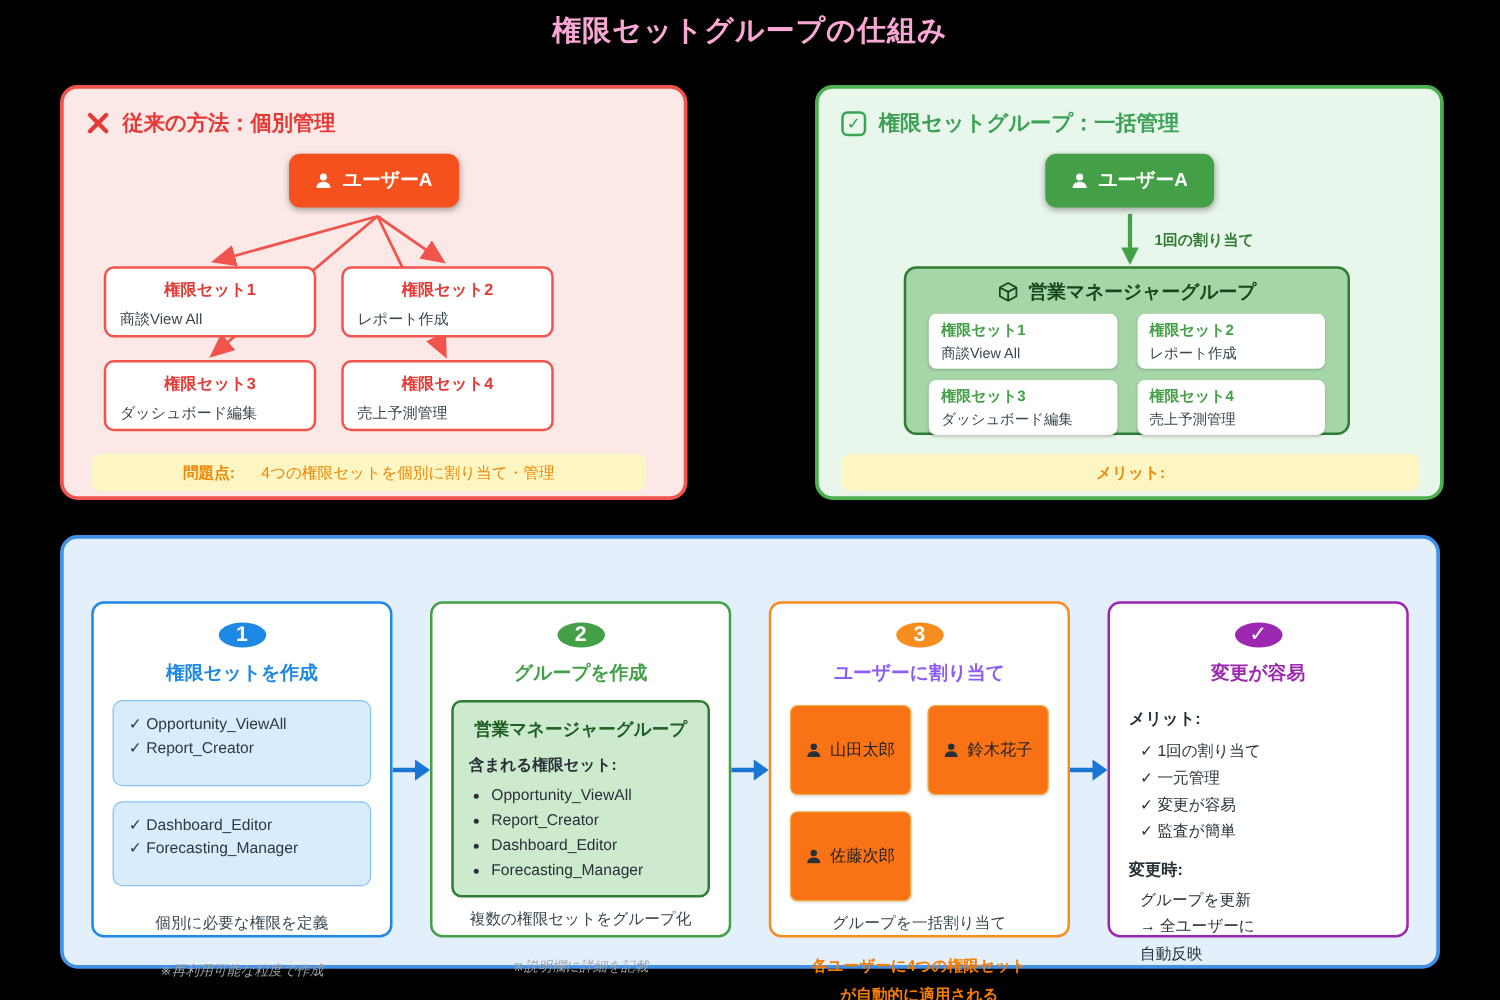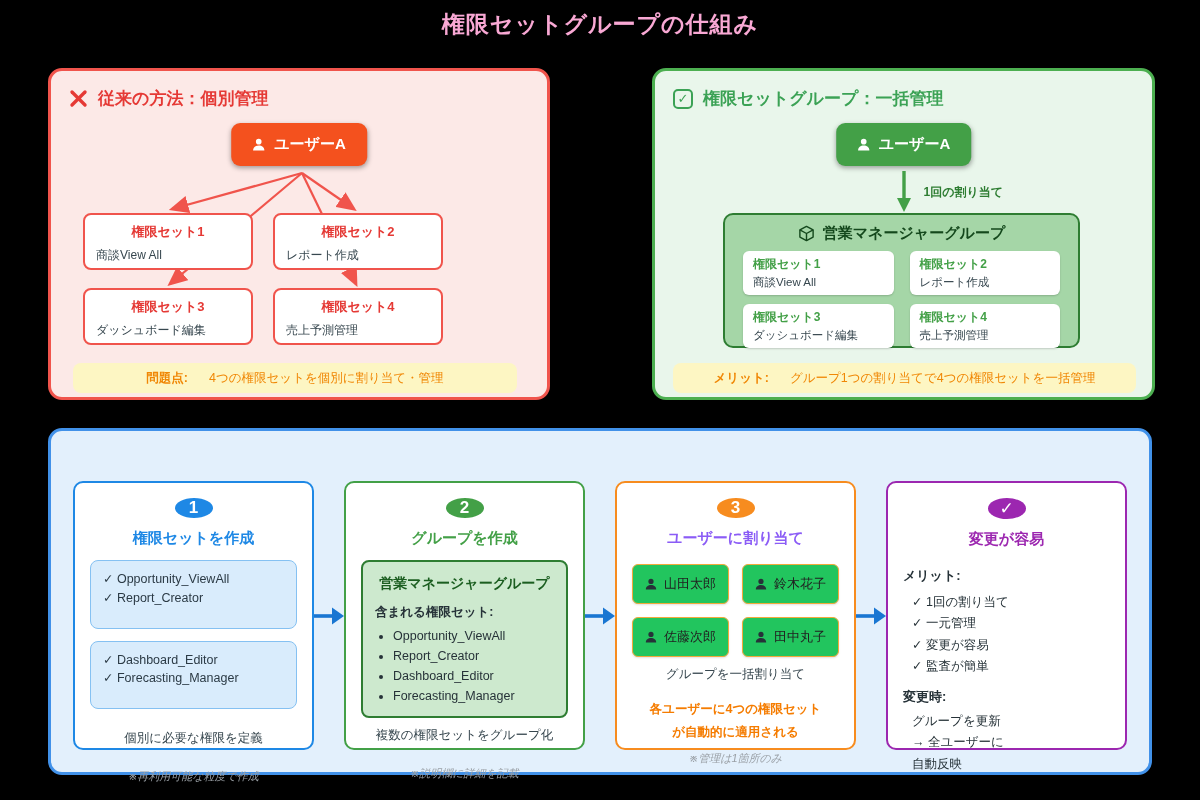--- a/index.html
+++ b/index.html
@@ -75,21 +75,21 @@
     padding:9px 12px 20px; margin-bottom:12px; font-size:12.5px; color:#2B3A45; line-height:1.5; text-align:left; }
   .caption { font-size:12.5px; color:#37474F; margin-top:9px; text-align:center; }
   .fine-note { font-size:11px; color:#9AA0A6; font-style:italic; margin-top:22px; text-align:center; }
 
   .grp2 { width:100%; background:#CDE9CE; border:2px solid #2E7D32; border-radius:8px; padding:10px 12px; text-align:left; }
   .grp2 .g2-title { text-align:center; color:#1B5E20; font-weight:bold; font-size:14px; margin:3px 0 11px; }
   .grp2 .g2-label { font-weight:bold; font-size:12.5px; color:#263238; margin-bottom:5px; }
   .grp2 ul { list-style:disc; padding-left:18px; font-size:12.5px; color:#263238; line-height:1.6; }
 
   .users-grid { display:grid; grid-template-columns:1fr 1fr; gap:13px; width:100%; margin-top:4px; }
-  .user-chip { background:#22c55e; border:1.5px solid #F2A93B; border-radius:6px; padding:10px 6px;
+  .user-chip { background:#f97316; border:1.5px solid #F2A93B; border-radius:6px; padding:26px 6px;
     display:flex; align-items:center; justify-content:center; gap:7px; font-size:13px; color:#212121;
     box-shadow:0 1px 2px rgba(0,0,0,.12); white-space:nowrap; }
   .hl { margin-top:15px; font-size:12.5px; font-weight:bold; color:#F57C00; text-align:center; line-height:1.8; }
   .sc-orange .fine-note { margin-top:8px; }
 
   .eff { width:100%; text-align:left; font-size:12.5px; color:#263238; }
   .eff .lbl { font-weight:bold; font-size:13px; margin:6px 0 7px; }
   .eff .ln { padding-left:9px; line-height:1.7; }
   .eff .lbl2 { font-weight:bold; font-size:13px; margin:11px 0 5px; }
 </style>
@@ -197,21 +197,20 @@
         </div>
         <div class="g-card">
           <div class="nm">権限セット4</div>
           <div class="ds">売上予測管理</div>
         </div>
       </div>
     </div>
 
     <div class="note note-green">
       <b>メリット:</b>
-      <span>グループ1つの割り当てで4つの権限セットを一括管理</span>
     </div>
   </div>
 
   <div class="panel panel-blue">
 
     <div class="steps-row">
 
       <div class="step-card sc-blue">
         <div class="step-circle cir-blue">1</div>
         <div class="step-title st-blue">権限セットを作成</div>
@@ -276,27 +275,20 @@
               </svg>
             <span>鈴木花子</span>
           </div>
           <div class="user-chip">
             <svg width="12" height="12" viewBox="0 0 12 12" fill="#263238">
                 <circle cx="6" cy="3.4" r="2.6"></circle>
                 <path d="M0.8 11.5c0-3 2.3-4.6 5.2-4.6s5.2 1.6 5.2 4.6z"></path>
               </svg>
             <span>佐藤次郎</span>
           </div>
-          <div class="user-chip">
-            <svg width="12" height="12" viewBox="0 0 12 12" fill="#263238">
-                <circle cx="6" cy="3.4" r="2.6"></circle>
-                <path d="M0.8 11.5c0-3 2.3-4.6 5.2-4.6s5.2 1.6 5.2 4.6z"></path>
-              </svg>
-            <span>田中丸子</span>
-          </div>
         </div>
         <div class="caption">グループを一括割り当て</div>
         <div class="hl">
           <div>各ユーザーに4つの権限セット</div>
           <div>が自動的に適用される</div>
         </div>
         <div class="fine-note">※管理は1箇所のみ</div>
       </div>
 
       <div class="flow-arrow">

